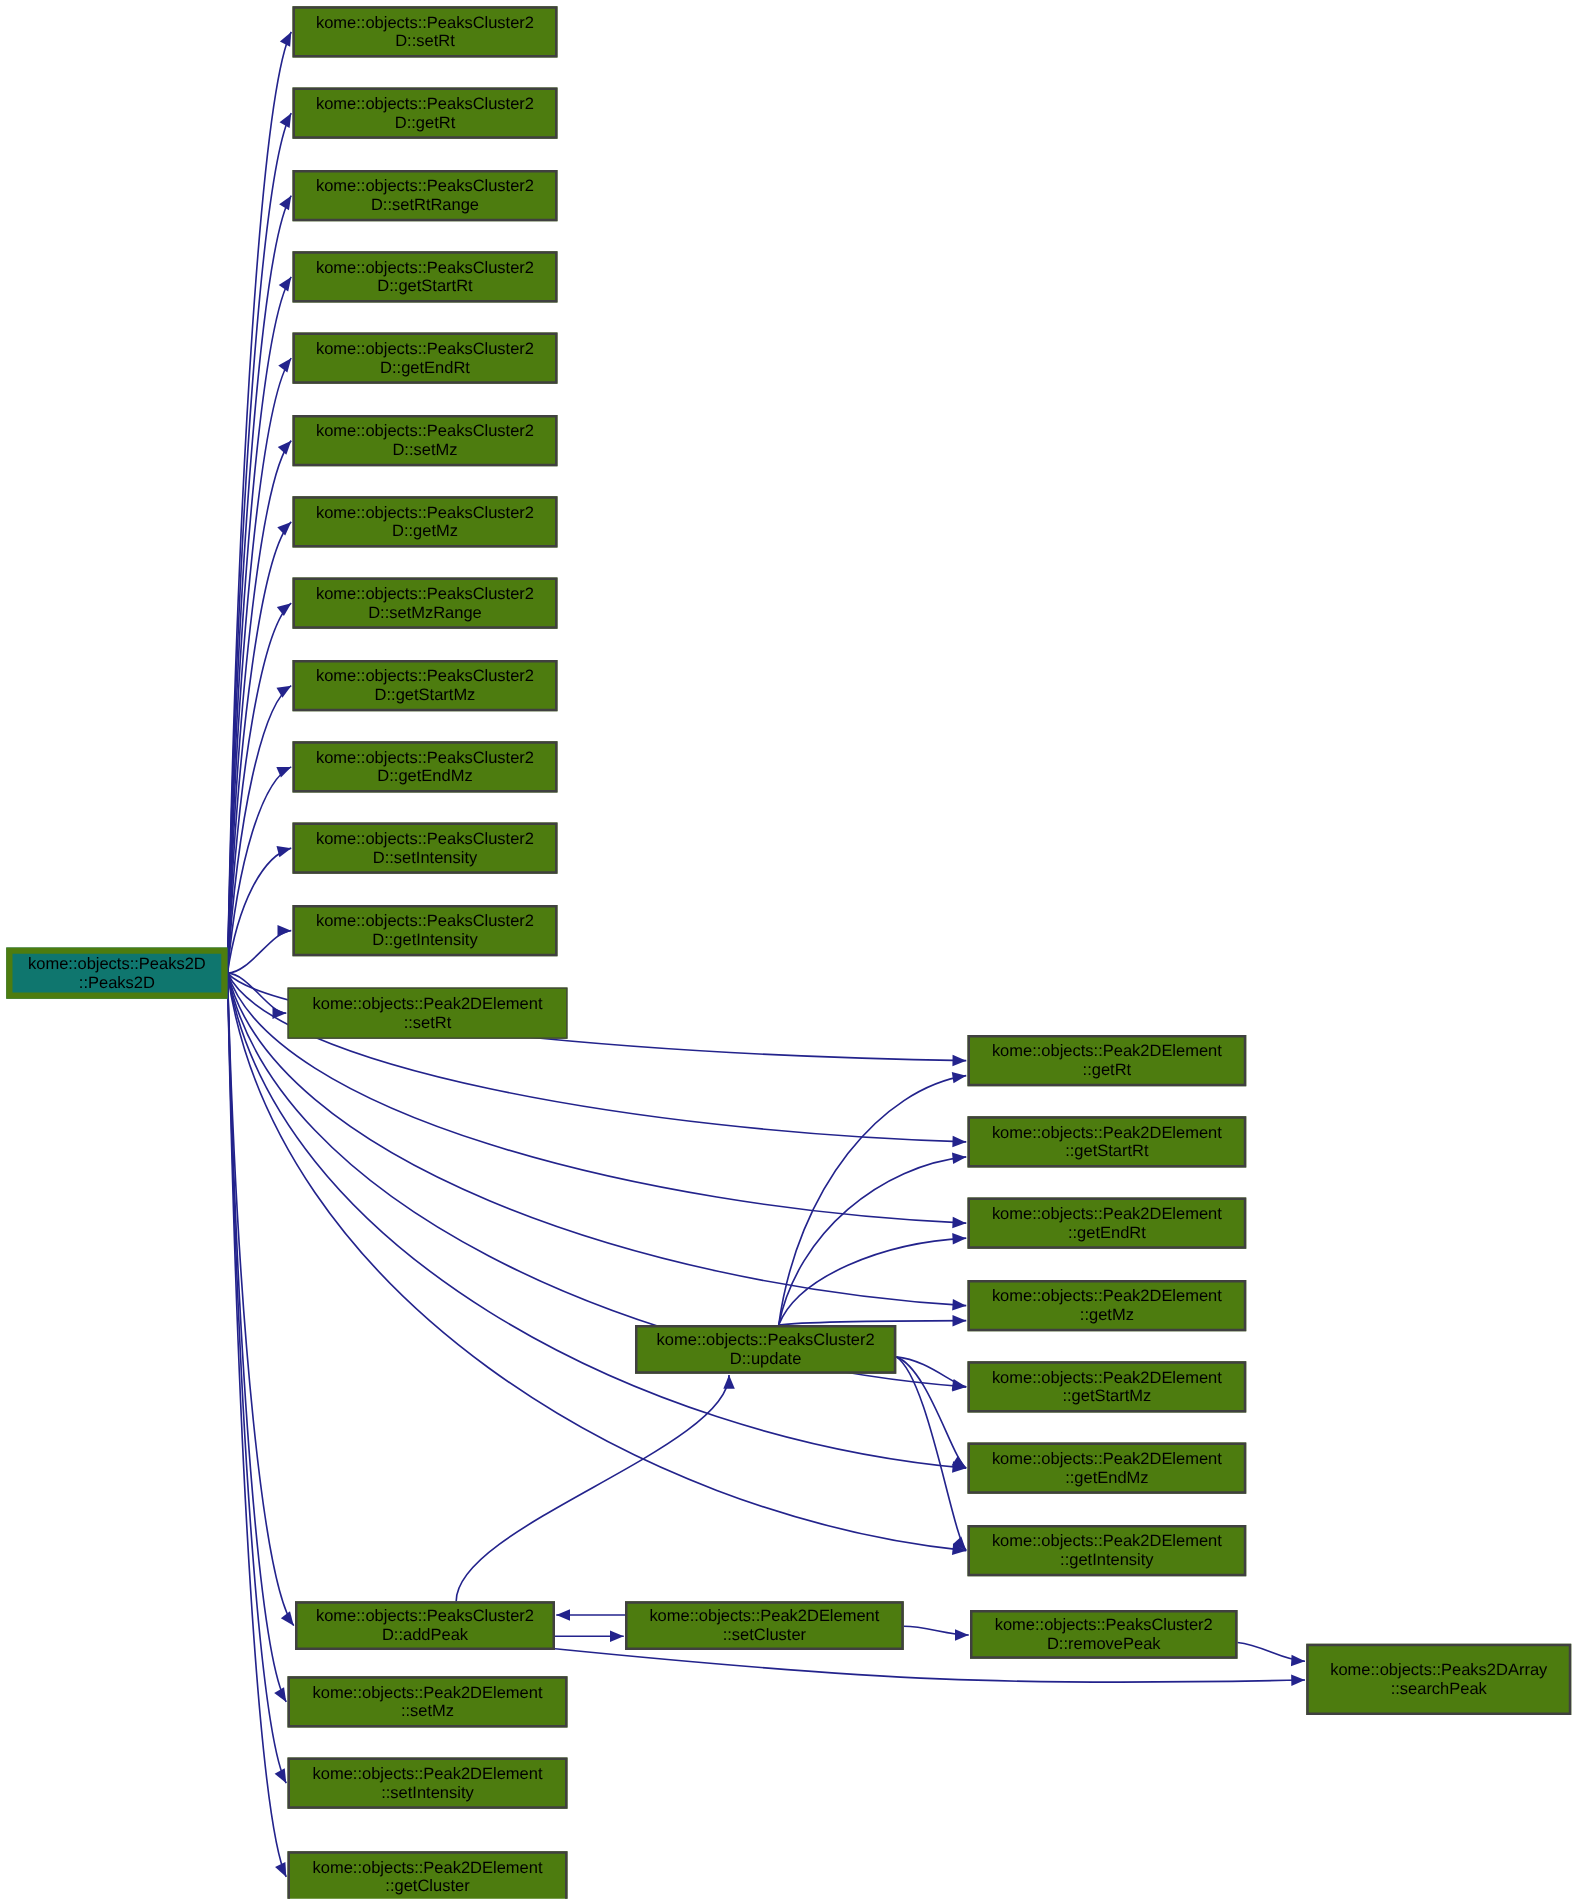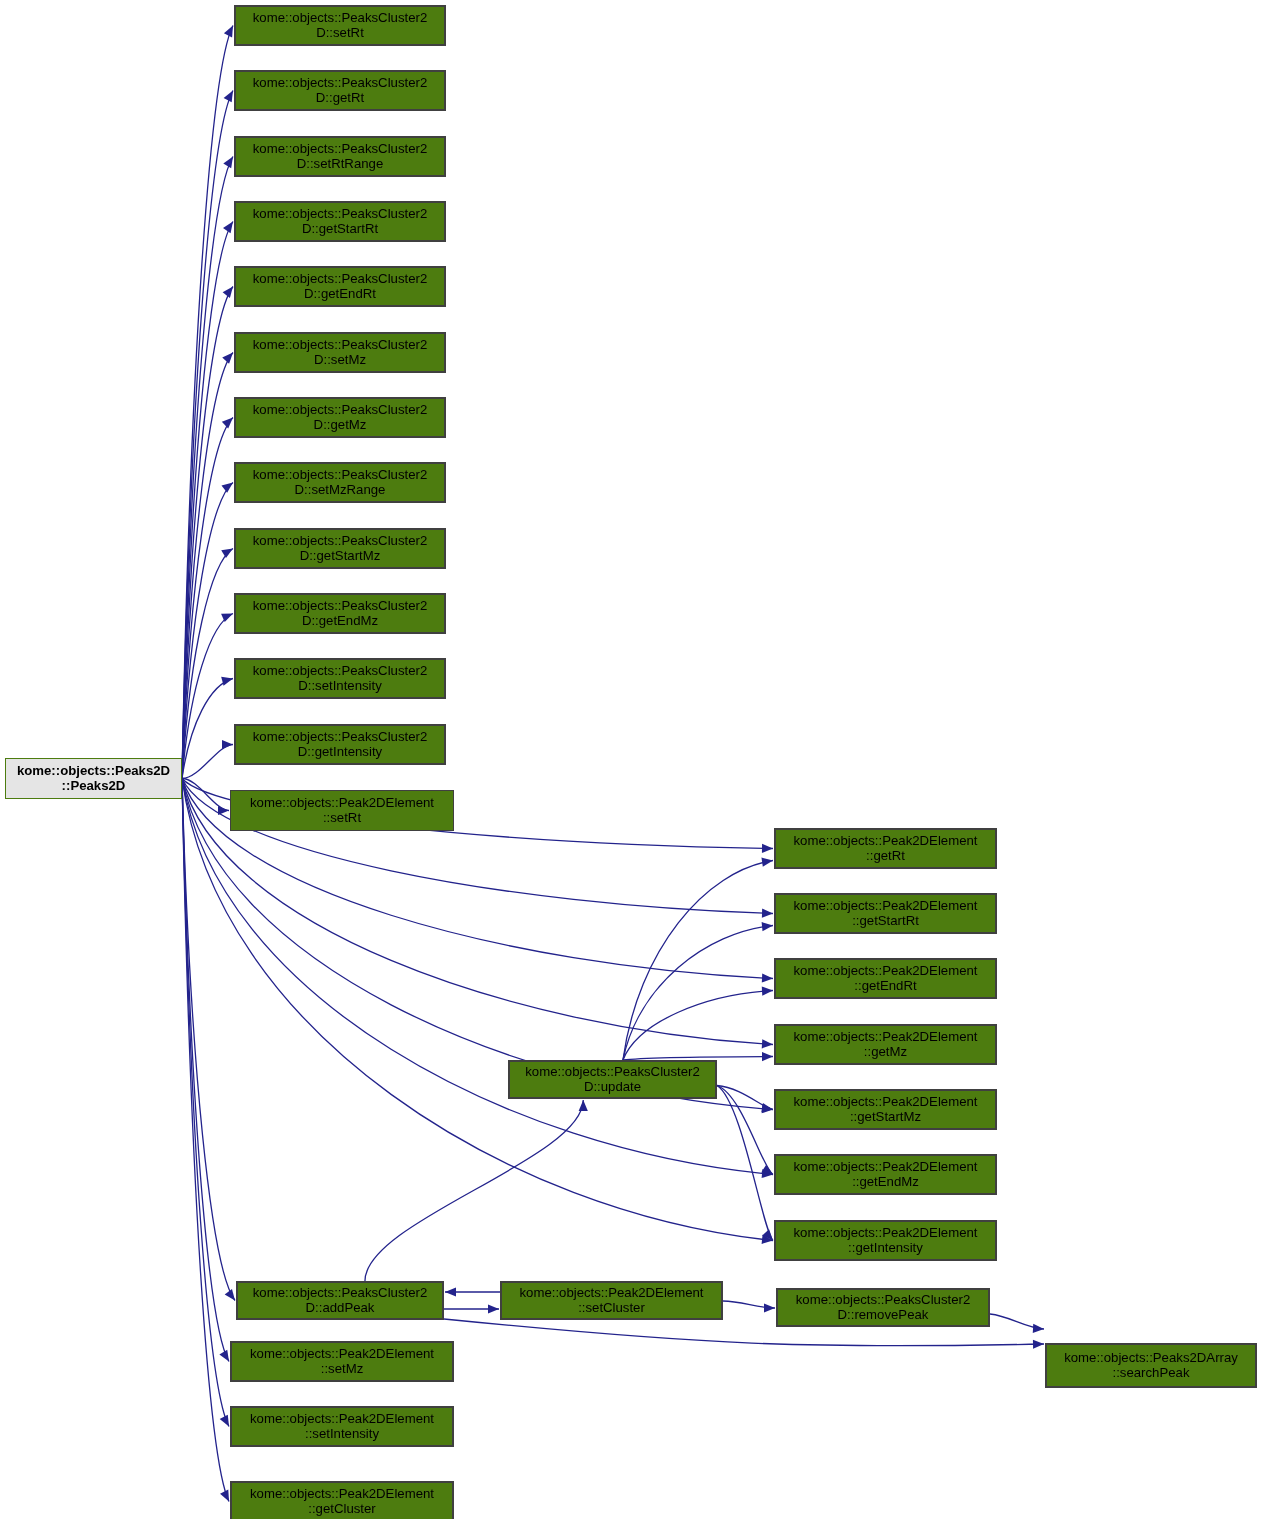--- a/index.html
+++ b/index.html
@@ -4,21 +4,21 @@
 <style>
   html,body{margin:0;padding:0;background:#ffffff;}
   body{width:1261px;height:1519px;position:relative;
        font-family:"Liberation Sans","DejaVu Sans",sans-serif;}
   #graph{position:absolute;left:0;top:0;width:1261px;height:1519px;}
   .node{position:absolute;box-sizing:border-box;background:#4d7c0f;
         border:1px solid #404040;display:flex;align-items:center;
         justify-content:center;text-align:center;line-height:1.12;
         font-size:13.2px;color:#000000;overflow:hidden;}
   .node.thick{border:2px solid #404040;}
-  .node.root{background:#e5e5e5;border:1px solid #4d7c0f;font-weight:bold;}
+  .node.root{background:#0f766e;border:5px solid #4d7c0f;}
   .node span{display:block;padding:0 3px;white-space:pre-line;}
   svg{position:absolute;left:0;top:0;pointer-events:none;}
   .edge{fill:none;stroke:#23238c;stroke-width:1.3;}
   .ahead{fill:#23238c;stroke:none;}
 </style>
 </head>
 <body>
 
 <div id="graph">
   <svg id="edges" width="1261" height="1519">
@@ -191,21 +191,21 @@
 D::addPeak</span>
       </div>
       <div class="node thick" style="left: 500px; top: 1281px; width: 223px; height: 39px;">
         <span>kome::objects::Peak2DElement
 ::setCluster</span>
       </div>
       <div class="node thick" style="left: 776px; top: 1288px; width: 214px; height: 39px;">
         <span>kome::objects::PeaksCluster2
 D::removePeak</span>
       </div>
-      <div class="node thick" style="left: 1045px; top: 1315px; width: 212px; height: 45px; margin-top: 28px;">
+      <div class="node thick" style="left: 1045px; top: 1315px; width: 212px; height: 57px;">
         <span>kome::objects::Peaks2DArray
 ::searchPeak</span>
       </div>
       <div class="node thick" style="left: 230px; top: 1341px; width: 224px; height: 41px;">
         <span>kome::objects::Peak2DElement
 ::setMz</span>
       </div>
       <div class="node thick" style="left: 230px; top: 1406px; width: 224px; height: 41px;">
         <span>kome::objects::Peak2DElement
 ::setIntensity</span>

